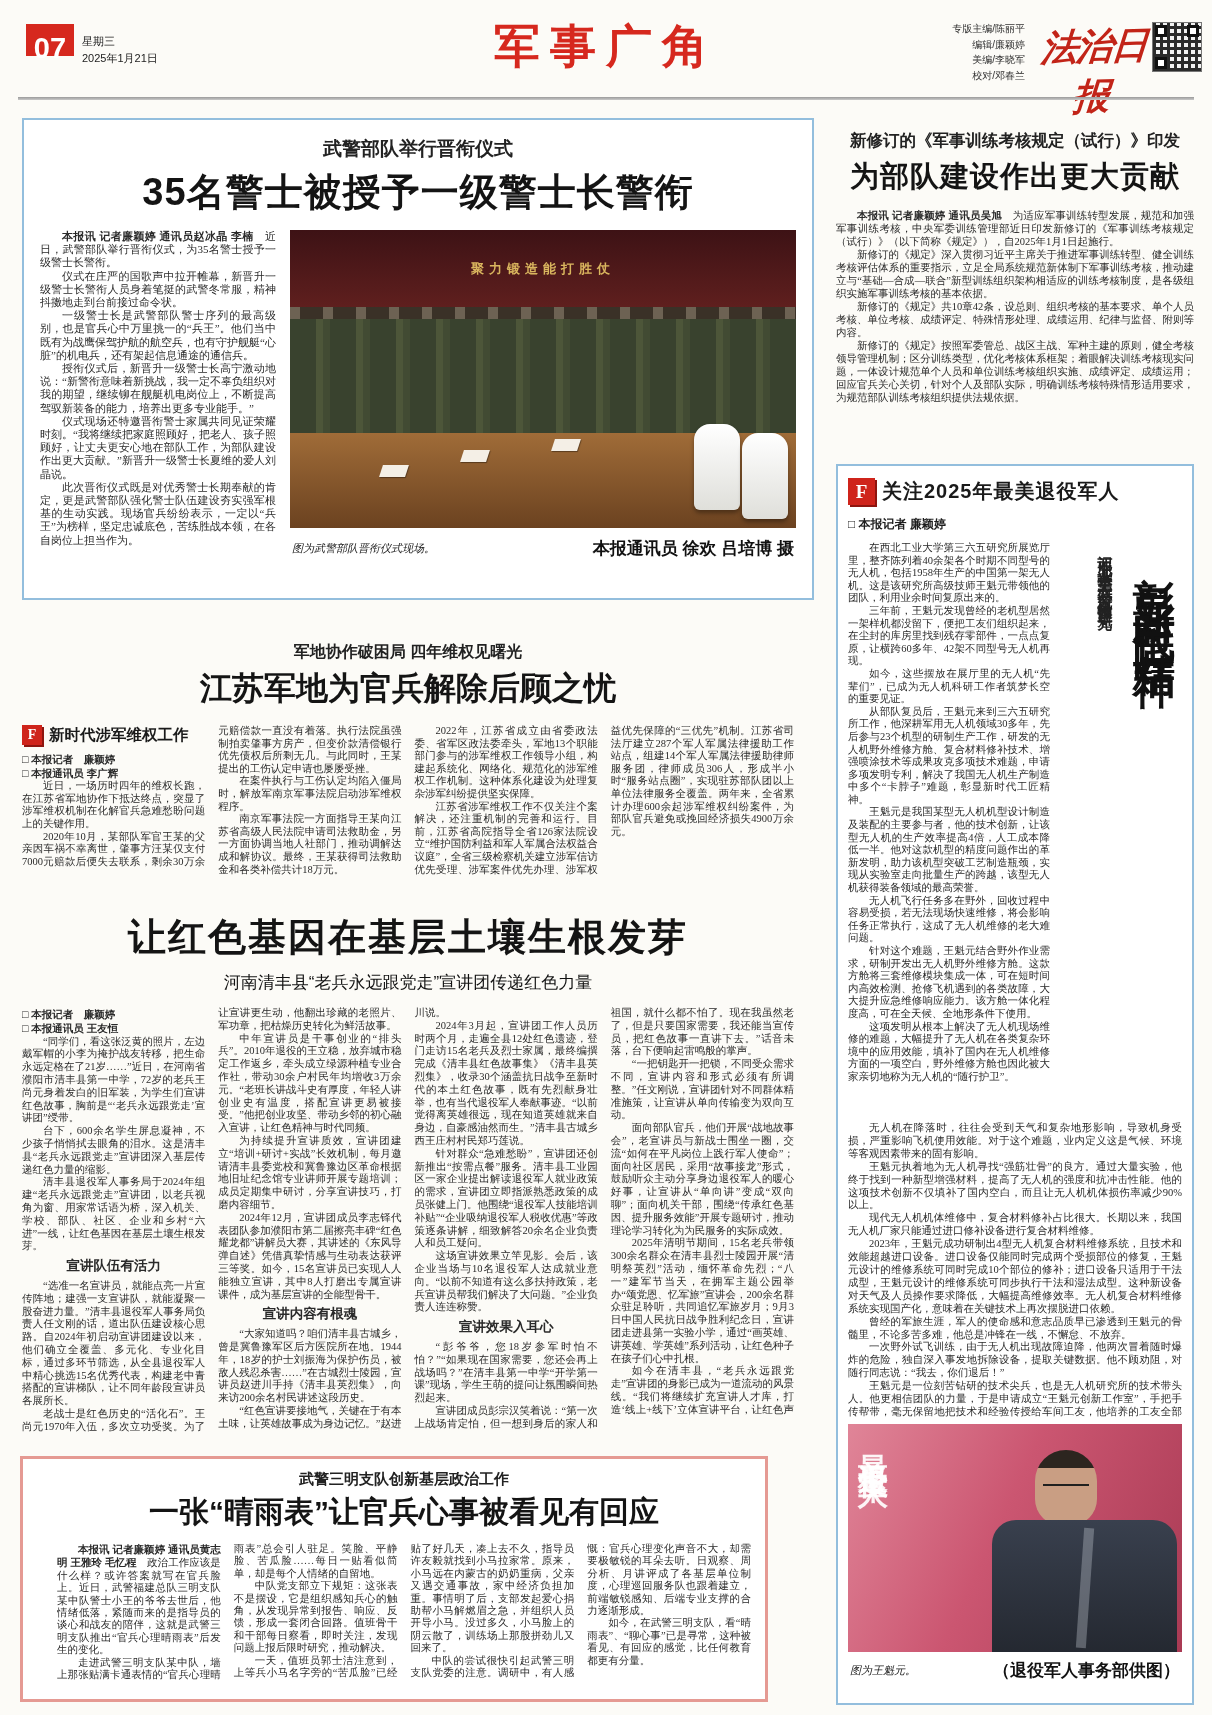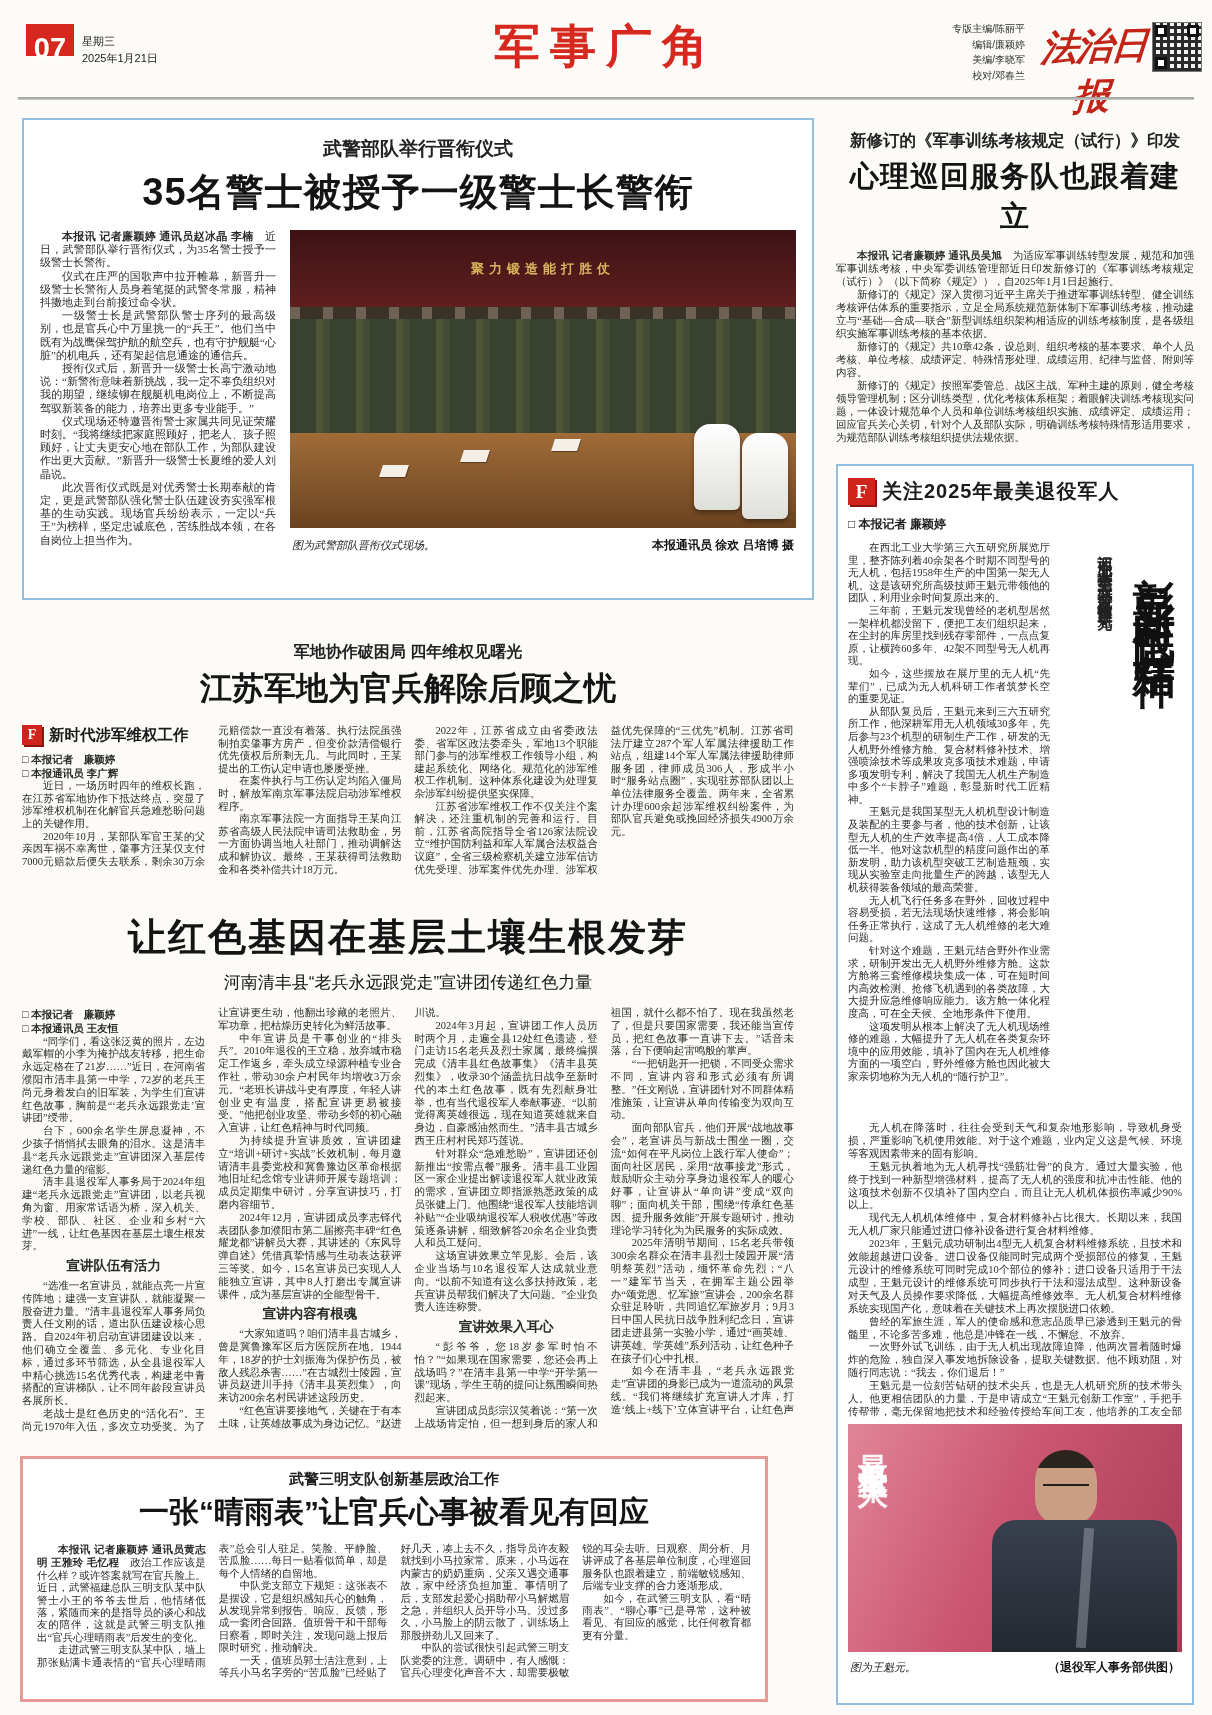--- a/index.html
+++ b/index.html
@@ -38,21 +38,21 @@
   .bodytext .para b { font-family:"Liberation Sans", sans-serif; }
   .bodytext .subhead { text-align:center; text-indent:0; font-weight:800; font-size:13.5px;
     font-family:"Liberation Sans", sans-serif; margin:7px 0; }
   .bodytext .byl { font-weight:700; font-family:"Liberation Sans", sans-serif; text-indent:0; margin:1px 0; }
   .brandrow { display:flex; align-items:center; gap:7px; }
   .fcube { display:inline-block; background:#cf241b; color:#fff; font-weight:900;
     text-align:center; font-family:"Liberation Serif", serif; flex:0 0 auto;
     box-shadow:2px 2px 0 #8e150f; }
   .caprow { display:flex; justify-content:space-between; align-items:center; }
   .capt { font-family:"Liberation Serif", serif; font-style:italic; font-size:11px; color:#222; }
-  .capcredit { font-size:12px; font-weight:700; color:#111; }
+  .capcredit { font-size:17px; font-weight:700; color:#111; }
   
   .a1 { position:absolute; left:22px; top:118px; width:792px; height:482px;
     border:2px solid #93bedd; background:#fff; }
   .a1 .kicker { margin-top:16px; }
   .a1 .headline { font-size:38px; margin-top:5px; letter-spacing:1px; }
   .a1body { display:flex; gap:14px; padding:12px 16px 0 16px; }
   .a1col { width:236px; height:340px; overflow:hidden; font-size:11px; line-height:13.2px; }
   .a1right { flex:1; }
   .photo1 { position:relative; height:298px; overflow:hidden; background:#8c8e7b; }
   .p1wall { position:absolute; left:0; right:0; top:0; height:26%;
@@ -81,21 +81,21 @@
   .a2brand .fcube { width:20px; height:20px; font-size:14px; line-height:20px; }
   .a2brand .brandlabel { font-size:15.5px; font-weight:800; color:#1a1a1a; font-family:"Liberation Sans", sans-serif; }
   
   .a3 { position:absolute; left:22px; top:912px; width:772px; }
   .a3 .headline { font-size:38px; letter-spacing:2px; }
   .a3sub { text-align:center; font-size:17px; font-weight:400; margin-top:8px; color:#111; }
   .a3cols { margin-top:13px; column-count:4; column-gap:13px; height:430px; overflow:hidden;
     font-size:10.5px; line-height:12.8px; }
   
   .a4 { position:absolute; left:20px; top:1456px; width:748px; height:246px;
-    border:3px solid #e59a93; background:#fff; }
+    border:3px solid #e59a93; background:#fff;padding-left:20px; }
   .a4 .kicker-sm { margin-top:11px; font-size:15px; }
   .a4 .headline { font-size:30px; margin-top:3px; }
   .a4cols { margin:10px 14px 0 14px; column-count:4; column-gap:13px; height:152px; overflow:hidden;
     font-size:10.5px; line-height:12.4px; }
   
   .fb { position:absolute; left:836px; top:464px; width:358px; height:1241px;
     border:2px solid #93bedd; background:#fff; padding:12px 10px 0 10px; }
   .fb .fcube { width:27px; height:27px; font-size:19px; line-height:27px; }
   .fb .brandlabel { font-size:20px; font-weight:600; letter-spacing:1px; color:#1a1a1a; }
   .fbbyl { margin:11px 0 9px; font-size:12px; font-weight:700; }
@@ -171,21 +171,21 @@
         <div class="caprow">
           <span class="capt">图为武警部队晋衔仪式现场。</span>
           <span class="capcredit">本报通讯员 徐欢 吕培博 摄</span>
         </div>
       </div>
     </div>
   </div>
 
   <div class="r1">
     <div class="kicker-sm">新修订的《军事训练考核规定（试行）》印发</div>
-    <div class="headline">心理巡回服务队也跟着建立</div>
+    <div class="headline">为部队建设作出更大贡献</div>
     <div class="r1body bodytext">
         <p class="para"><b>本报讯 记者廉颖婷 通讯员吴旭　</b>为适应军事训练转型发展，规范和加强军事训练考核，中央军委训练管理部近日印发新修订的《军事训练考核规定（试行）》（以下简称《规定》），自2025年1月1日起施行。</p>
         <p class="para">新修订的《规定》深入贯彻习近平主席关于推进军事训练转型、健全训练考核评估体系的重要指示，立足全局系统规范新体制下军事训练考核，推动建立与“基础—合成—联合”新型训练组织架构相适应的训练考核制度，是各级组织实施军事训练考核的基本依据。</p>
         <p class="para">新修订的《规定》共10章42条，设总则、组织考核的基本要求、单个人员考核、单位考核、成绩评定、特殊情形处理、成绩运用、纪律与监督、附则等内容。</p>
         <p class="para">新修订的《规定》按照军委管总、战区主战、军种主建的原则，健全考核领导管理机制；区分训练类型，优化考核体系框架；着眼解决训练考核现实问题，一体设计规范单个人员和单位训练考核组织实施、成绩评定、成绩运用；回应官兵关心关切，针对个人及部队实际，明确训练考核特殊情形适用要求，为规范部队训练考核组织提供法规依据。</p>
       </div>
   </div>
 
   <div class="a2">
     <div class="kicker-sm">军地协作破困局 四年维权见曙光</div>

